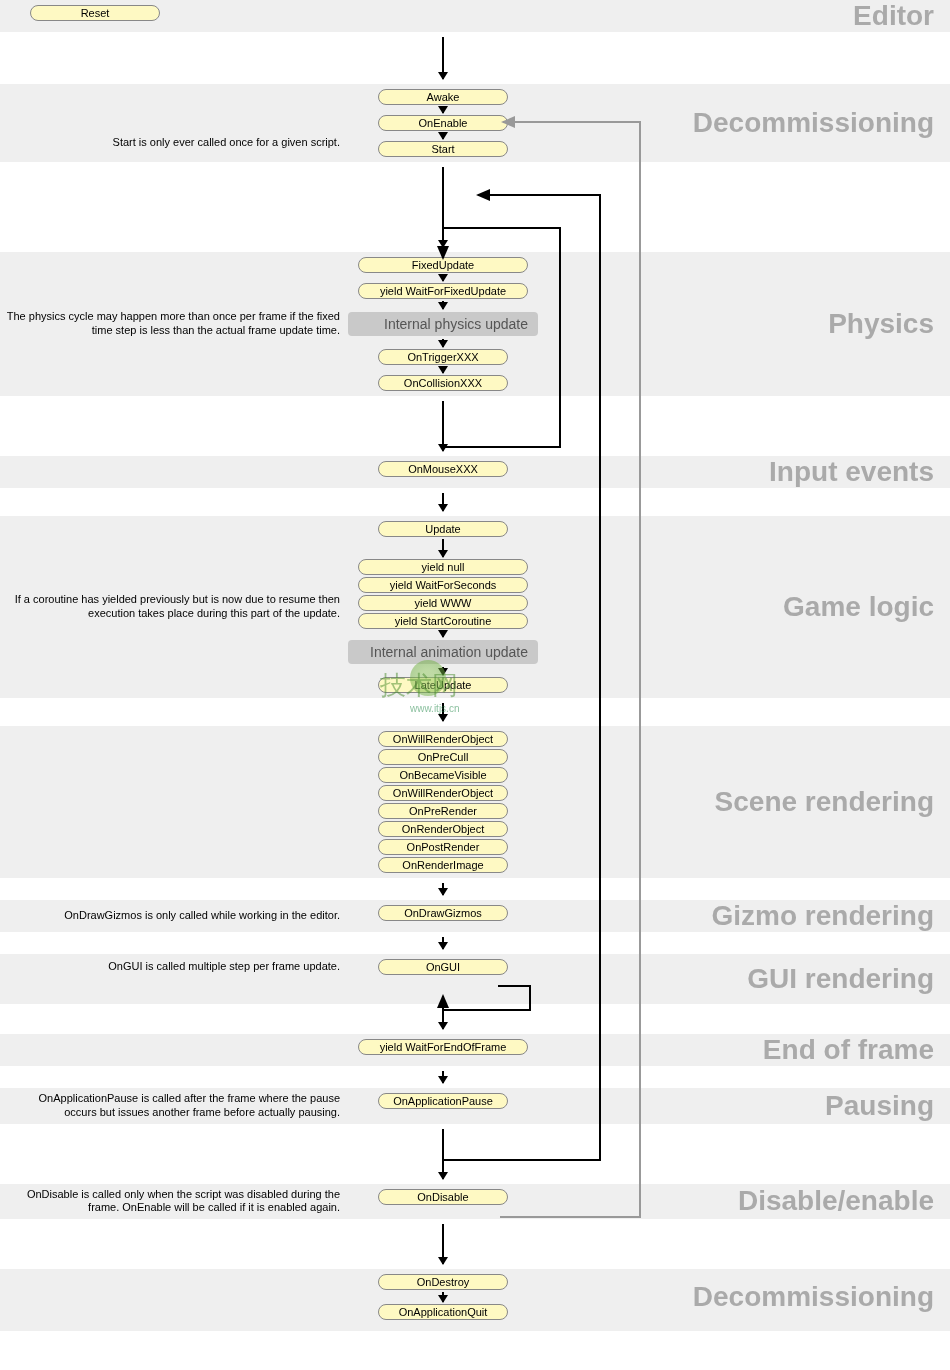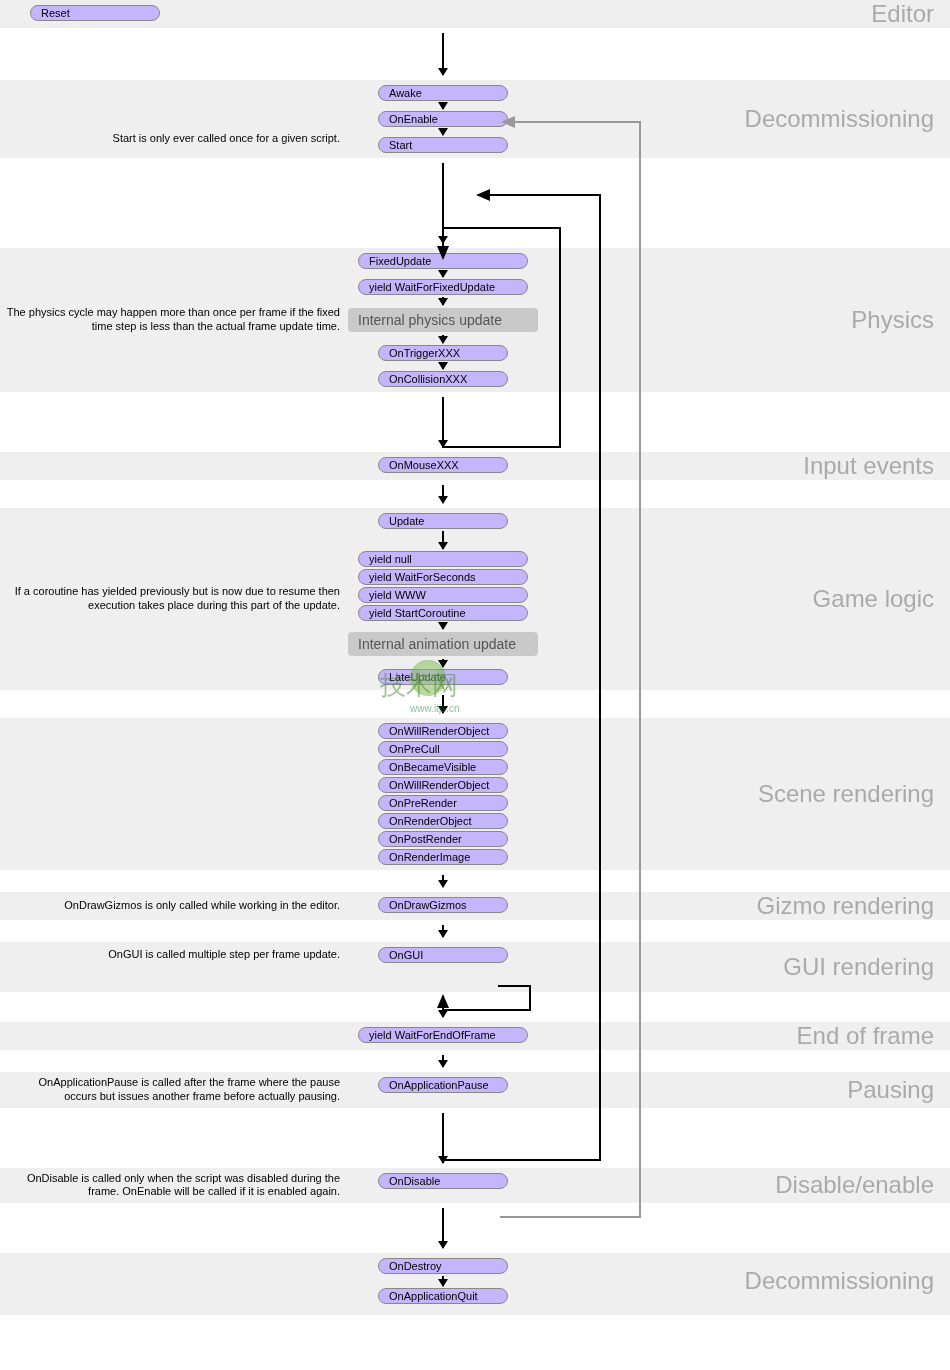--- a/index.html
+++ b/index.html
@@ -3,24 +3,24 @@
 <meta charset="utf-8">
 <style>
 *{margin:0;padding:0;box-sizing:border-box}
 body{font-family:Arial,Helvetica,sans-serif;width:950px;background:#fff;position:relative}
 .section{position:relative;width:100%;display:flex;align-items:stretch}
 .section.shaded{background:#efefef}
 .section.white{background:#fff}
 .left-col{width:348px;padding:4px 8px 4px 6px;display:flex;align-items:center;justify-content:flex-end;text-align:right;font-size:11px;color:#000;line-height:1.25}
 .center-col{width:190px;display:flex;flex-direction:column;align-items:center;padding:4px 0}
 .right-col{flex:1;display:flex;align-items:center;justify-content:flex-end;padding-right:16px}
-.section-title{font-size:24px;color:#aaa;font-weight:normal}
-.node{background:#c4b5fd;border:1px solid #888;border-radius:10px;padding:1px 10px;font-size:11px;color:#000;min-width:130px;margin:1px 8px}
+.section-title{font-size:28px;color:#aaa;font-weight:bold}
+.node{background:#fef9c3;border:1px solid #888;border-radius:10px;padding:1px 10px;font-size:11px;color:#000;min-width:130px;text-align:center;margin:1px 8px}
 .node.wide{min-width:170px}
-.internal-box{background:#c9c9c9;border:none;border-radius:4px;color:#555;font-size:14px;padding:4px 10px;min-width:190px;text-align:left;margin:2px 0}
+.internal-box{background:#c9c9c9;border:none;border-radius:4px;color:#555;font-size:14px;padding:4px 10px;min-width:190px;text-align:right;margin:2px 0}
 .arrow-down{width:2px;background:#000;position:relative;margin:1px 0}
 .arrow-down::after{content:'';position:absolute;bottom:-1px;left:-4px;border-left:5px solid transparent;border-right:5px solid transparent;border-top:8px solid #000}
 .arrow-down.short{height:18px}
 .arrow-down.long{height:48px}
 svg.flow-lines{position:absolute;top:0;left:0;pointer-events:none}
 .watermark{position:absolute;left:380px;top:668px;font-size:26px;color:#4a8c2e;opacity:0.5;font-family:"Microsoft YaHei",sans-serif;z-index:5;pointer-events:none}
 .watermark .sub{font-size:10px;color:#15803d;display:block;margin-left:30px}
 .watermark-circle{position:absolute;left:410px;top:660px;width:36px;height:36px;border-radius:50%;background:radial-gradient(circle,#8ec65a 30%,#5aa12e 100%);opacity:0.5;z-index:4;pointer-events:none}
 </style>
 </head>

